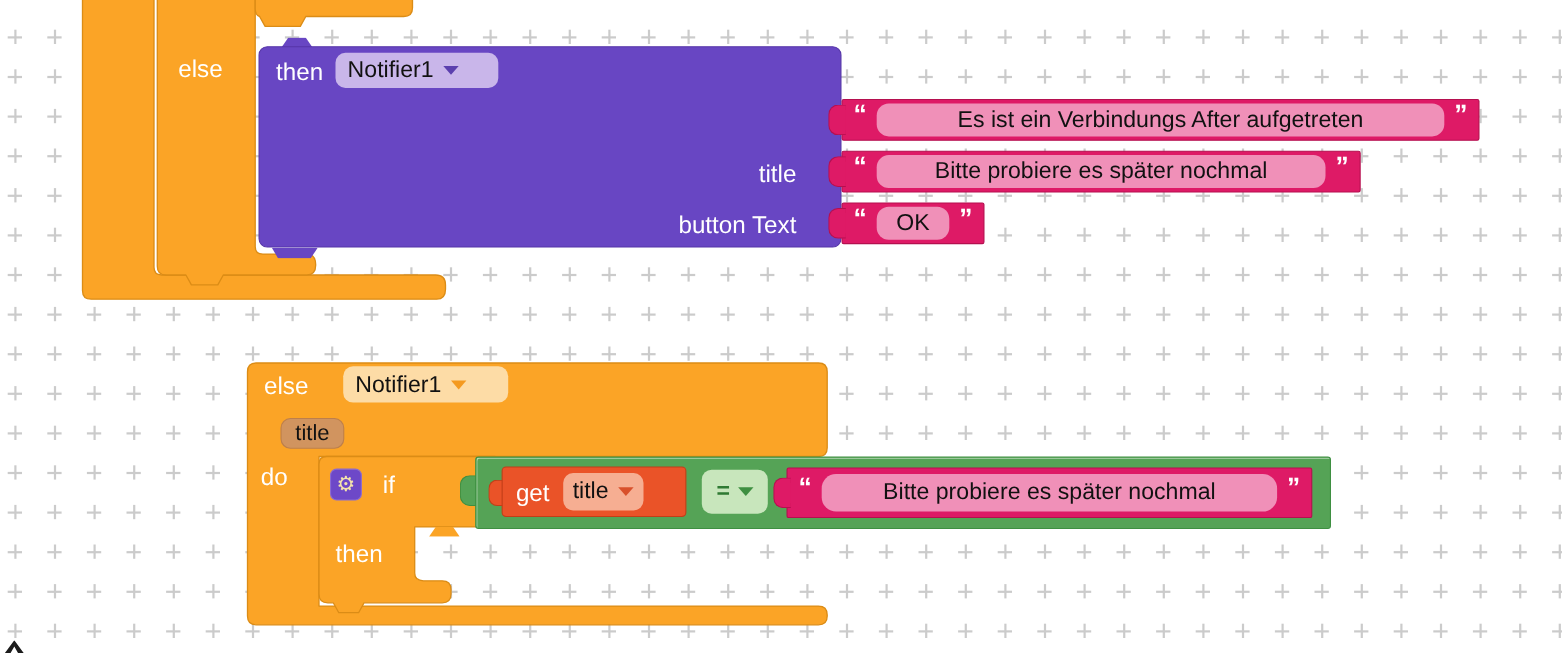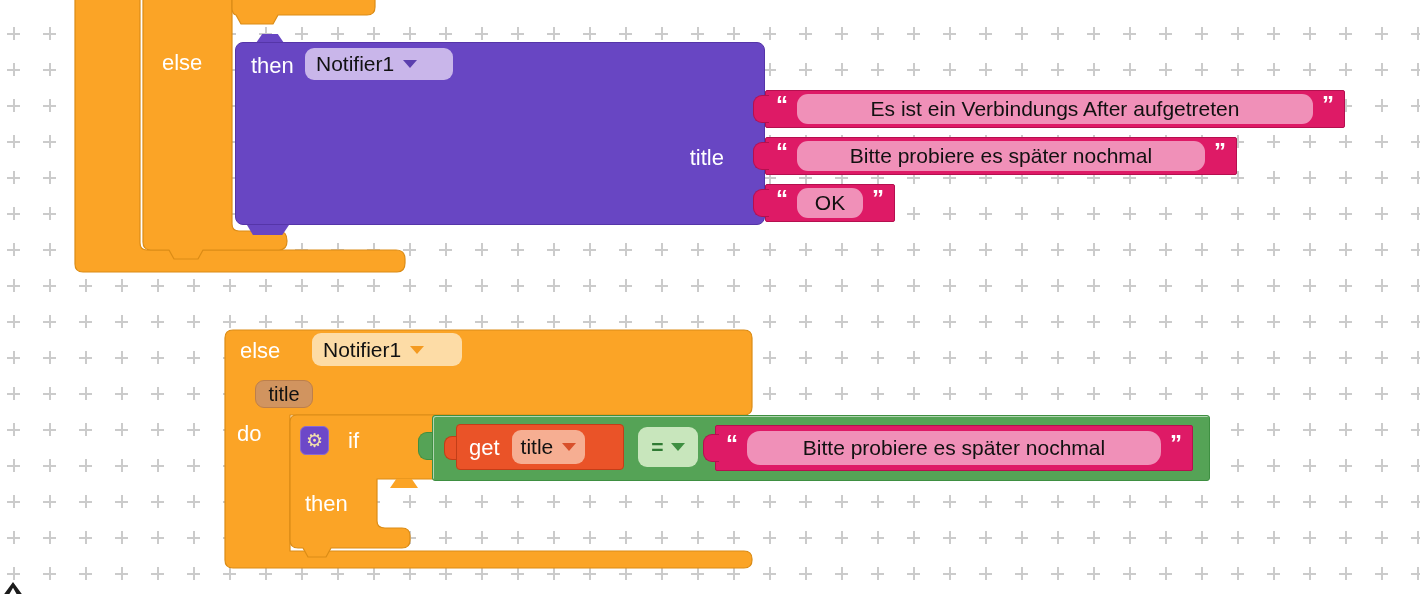--- a/index.html
+++ b/index.html
@@ -713,20 +713,21 @@
   <div class="lbl" style="left:162px;top:49px;">else</div>
 
   <div class="bump" style="left:256px;top:34px;width:28px;height:9px;background:#6846C3;"></div>
   <div class="block purple-block" style="left:235px;top:42px;width:530px;height:183px;">
     <div class="lbl" style="left:15px;top:9px;">then</div>
     <div class="chip chip-lavender" style="left:69px;top:5px;width:148px;height:32px;">
       <span>Notifier1</span>
       <span class="arrow arrow-purple"></span>
     </div>
     <div class="lbl" style="left:285px;top:101px;width:203px;text-align:right;">title</div>
+    <div class="lbl" style="left:285px;top:148px;width:203px;text-align:right;">button Text</div>
   </div>
   <div class="tab-down" style="left:247px;top:225px;width:42px;height:10px;background:#6846C3;"></div>
 
   <div class="pink-block" style="left:765px;top:90px;width:580px;height:38px;">
     <span class="pink-plug"></span>
     <span class="quote">“</span>
     <div class="pink-field">Es ist ein Verbindungs After aufgetreten</div>
     <span class="quote">”</span>
   </div>
   <div class="pink-block" style="left:765px;top:137px;width:472px;height:38px;">

